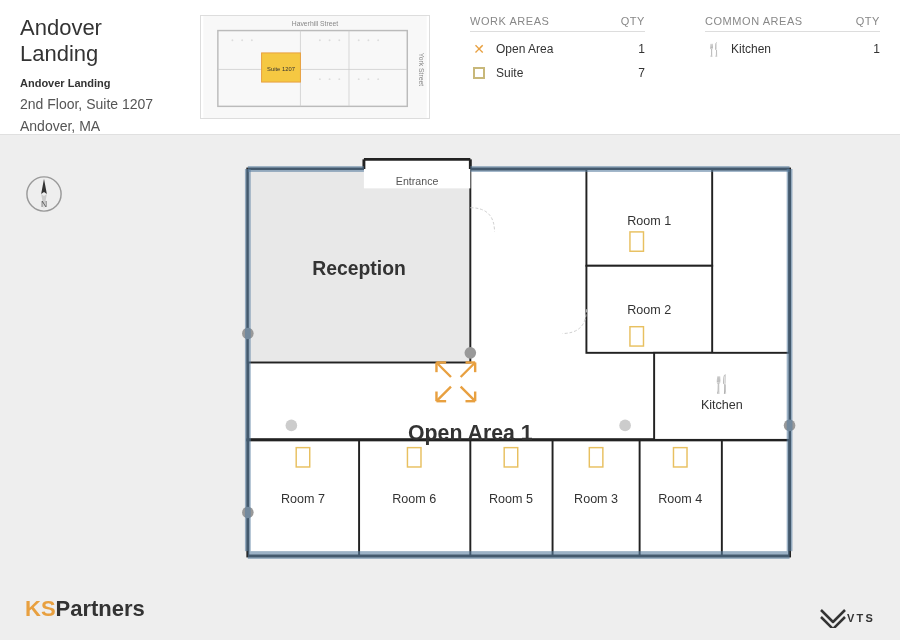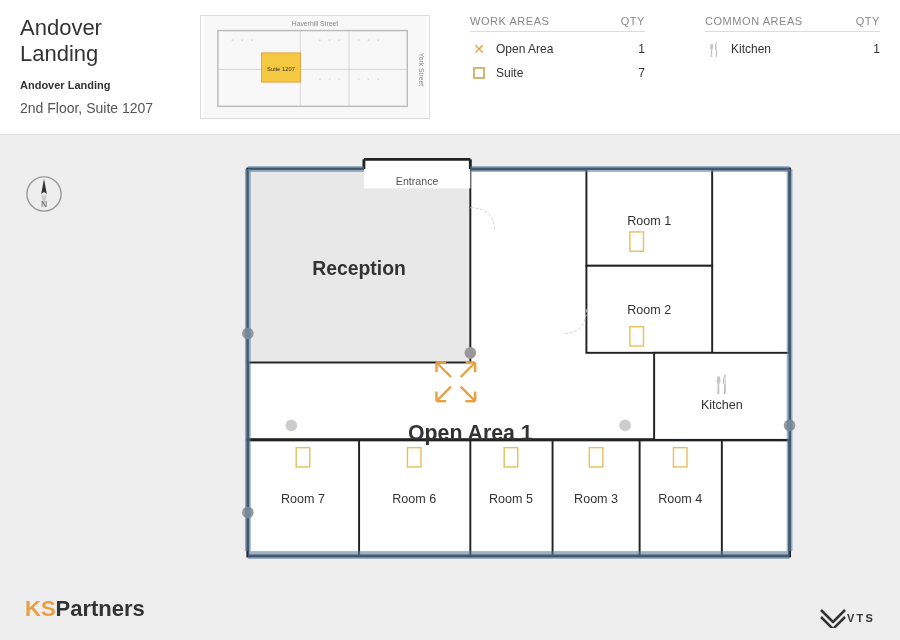--- a/index.html
+++ b/index.html
@@ -172,20 +172,21 @@
     }
   </style>
 </head>
 <body>
 
 <div class="top-panel">
   <div class="property-info">
     <div class="property-title">Andover Landing</div>
     <div class="property-subtitle">Andover Landing</div>
     <div class="property-address">2nd Floor, Suite 1207</div>
+    <div class="property-address">Andover, MA</div>
   </div>
 
   <div class="map-thumbnail">
     <svg viewBox="0 0 230 105" xmlns="http://www.w3.org/2000/svg">
 
       <rect width="230" height="105" fill="#f8f8f8"></rect>
 
       <text x="115" y="10" text-anchor="middle" font-size="7" fill="#888">Haverhill Street</text>
 
       <text x="222" y="55" text-anchor="middle" font-size="7" fill="#888" transform="rotate(90, 222, 55)">York Street</text>

